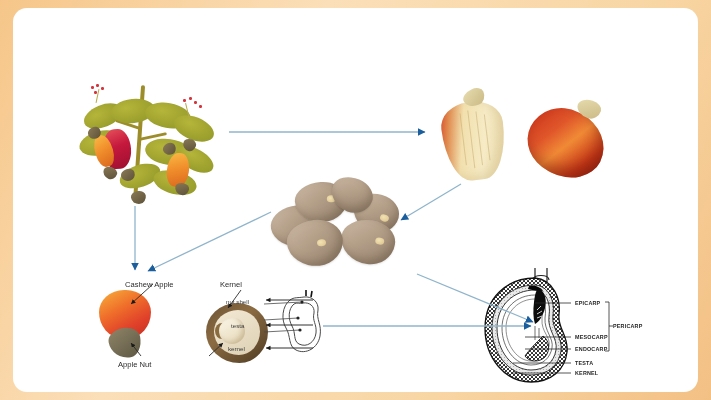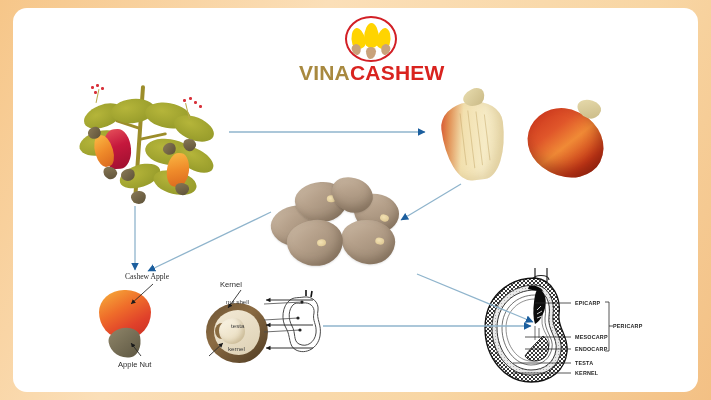--- a/index.html
+++ b/index.html
@@ -107,34 +107,20 @@
 
   svg{position:absolute;left:0;top:0;overflow:visible;}
   #arrows{position:absolute;left:0;top:0;width:685px;height:384px;pointer-events:none;}
 </style>
 </head>
 <body>
 
 <div id="frame">
   <div id="canvas">
 
-    <div id="logo">
-      <div class="logo-mark">
-        <div class="logo-ring"></div>
-        <div class="leafgrp">
-          <div class="lf a"></div>
-          <div class="lf c"></div>
-          <div class="lf b"></div>
-          <div class="nt n1"></div>
-          <div class="nt n3"></div>
-          <div class="nt n2"></div>
-        </div>
-      </div>
-      <div id="logo-text"><span class="t-vina">VINA</span><span class="t-cashew">CASHEW</span></div>
-    </div>
 
     <div id="tree" class="art">
 
       <div class="branch" style="left:62px;top:2px;width:4px;height:118px;border-radius:2px;transform:rotate(4deg);"></div>
       <div class="branch" style="left:40px;top:40px;width:26px;height:3px;transform:rotate(18deg);"></div>
       <div class="branch" style="left:64px;top:52px;width:28px;height:3px;transform:rotate(-12deg);"></div>
 
       <div class="leaf" style="left:8px;top:22px;width:40px;height:22px;transform:rotate(-22deg);"></div>
       <div class="leaf" style="left:36px;top:16px;width:44px;height:24px;transform:rotate(-6deg);"></div>
       <div class="leaf" style="left:70px;top:20px;width:46px;height:25px;transform:rotate(10deg);"></div>
@@ -262,21 +248,21 @@
         <path d="M70 70 C76 74 78 84 72 91 C66 97 56 96 52 90 C56 84 62 78 70 70 Z" fill="url(#stipple)" stroke="#111" stroke-width="0.9"></path>
 
         <path d="M66 22 C72 26 74 34 72 42 C70 50 66 56 62 58 C60 52 60 44 61 36 C62 28 63 24 66 22 Z" fill="#0b0b0b"></path>
         <path d="M56 20 C62 19 68 21 70 25 C64 25 59 24 55 23 Z" fill="#0b0b0b"></path>
 
         <path d="M64 44 L68 40 M64 48 L69 45 M64 52 L69 50" stroke="#ffffff" stroke-width="0.8"></path>
         <path d="M62 60 L62 74 M66 62 L66 72" stroke="#333" stroke-width="0.7" fill="none"></path>
       </svg>
     </div>
 
-    <div class="lbl big" style="left:112px;top:264px;font-family:Liberation Serif, serif;">Cashew Apple</div>
+    <div class="lbl big" style="left:112px;top:272px;">Cashew Apple</div>
     <div class="lbl big" style="left:105px;top:352px;">Apple Nut</div>
     <div class="lbl big" style="left:207px;top:272px;">Kernel</div>
 
     <div class="lbl sm" style="left:213px;top:290px;">nut shell</div>
     <div class="lbl sm" style="left:218px;top:314px;">testa</div>
     <div class="lbl sm" style="left:215px;top:337px;">kernel</div>
 
 
     <div class="lbl tiny" style="left:562px;top:292px;">EPICARP</div>
     <div class="lbl tiny" style="left:562px;top:326px;">MESOCARP</div>

